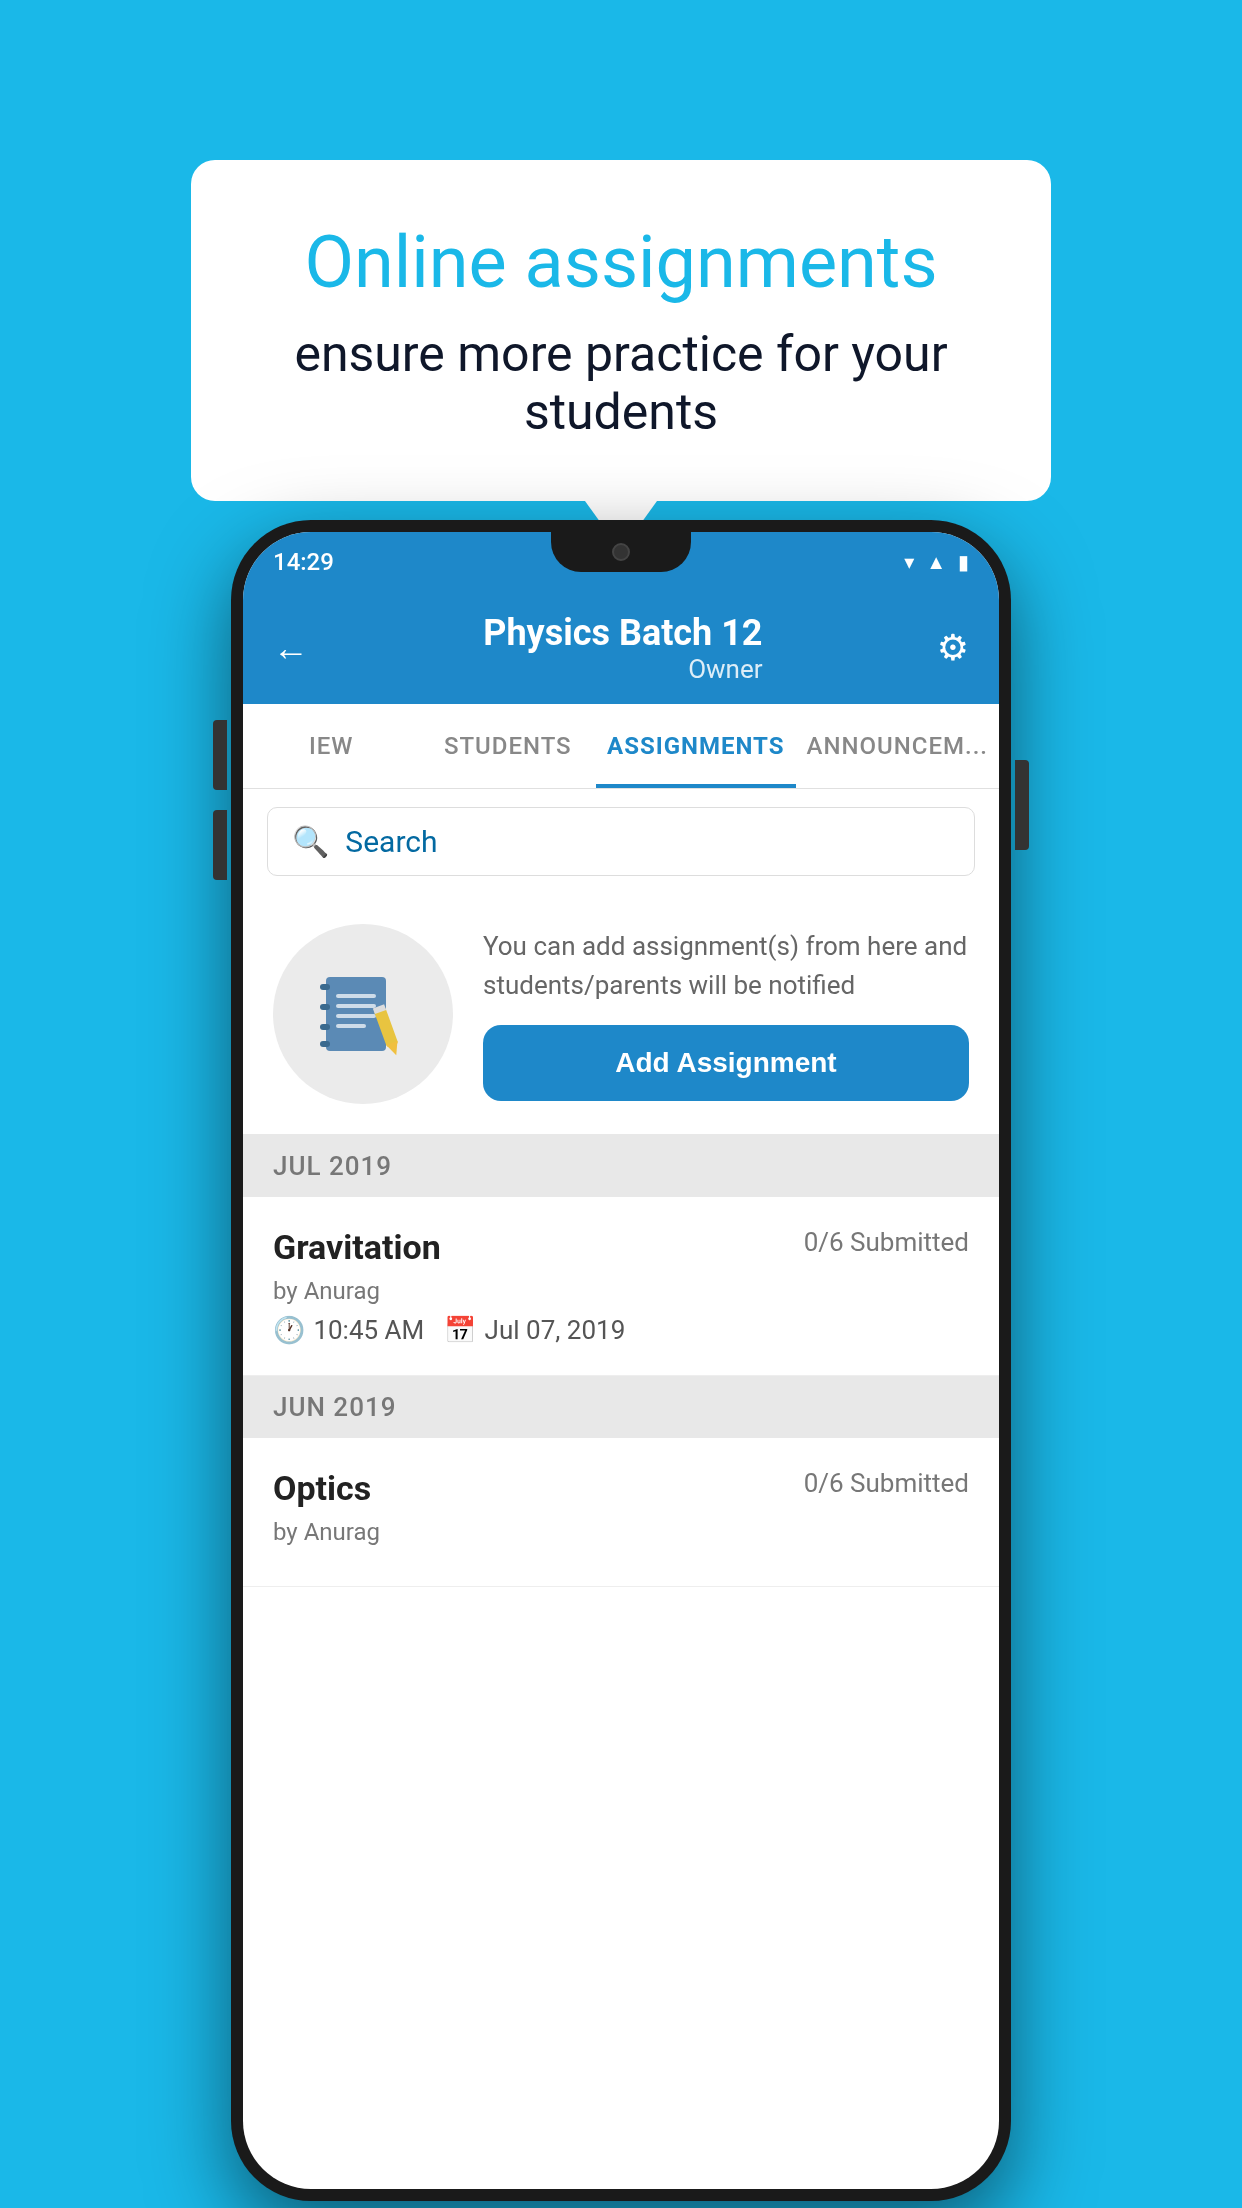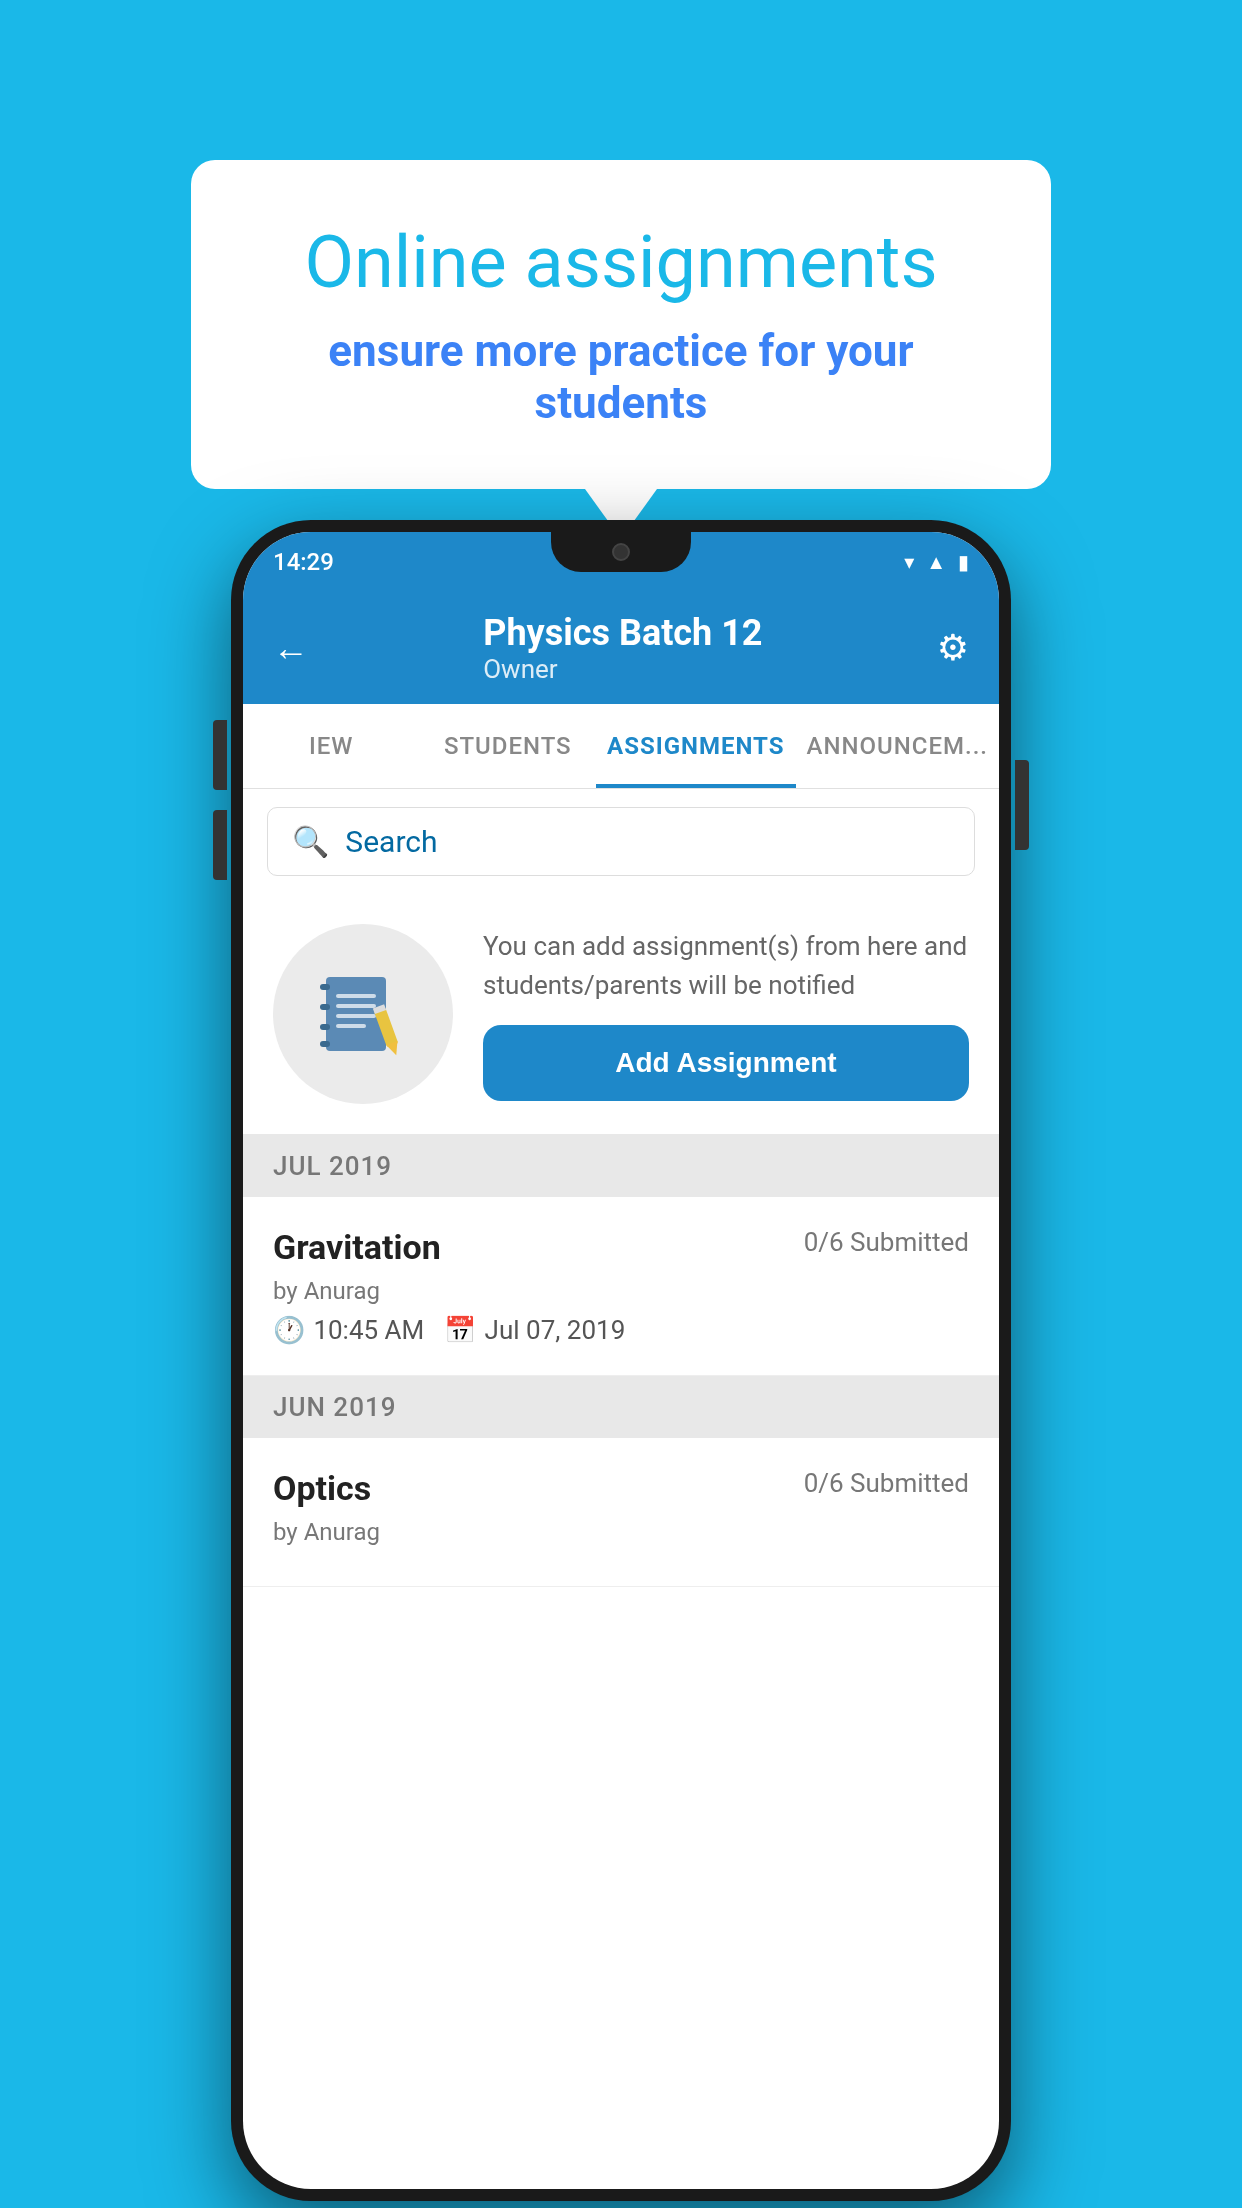--- a/index.html
+++ b/index.html
@@ -31,23 +31,23 @@
     }
 
     .speech-bubble-title {
       color: #1ab8e8;
       font-size: 72px;
       font-weight: 400;
       margin-bottom: 20px;
     }
 
     .speech-bubble-subtitle {
-      color: #3b82f6;
-      font-size: 44px;
-      font-weight: 700;
+      color: #0f172a;
+      font-size: 50px;
+      font-weight: 400;
     }
 
     .speech-bubble-arrow {
       width: 0;
       height: 0;
       border-left: 36px solid transparent;
       border-right: 36px solid transparent;
       border-top: 50px solid white;
       margin: 0 auto;
     }
@@ -136,21 +136,21 @@
       justify-content: space-between;
     }
 
     .back-arrow {
       color: white;
       font-size: 36px;
       cursor: pointer;
     }
 
     .header-center {
-      text-align: left;
+      text-align: right;
     }
 
     .header-title {
       color: white;
       font-size: 36px;
       font-weight: 700;
     }
 
     .header-subtitle {
       color: rgba(255,255,255,0.85);

